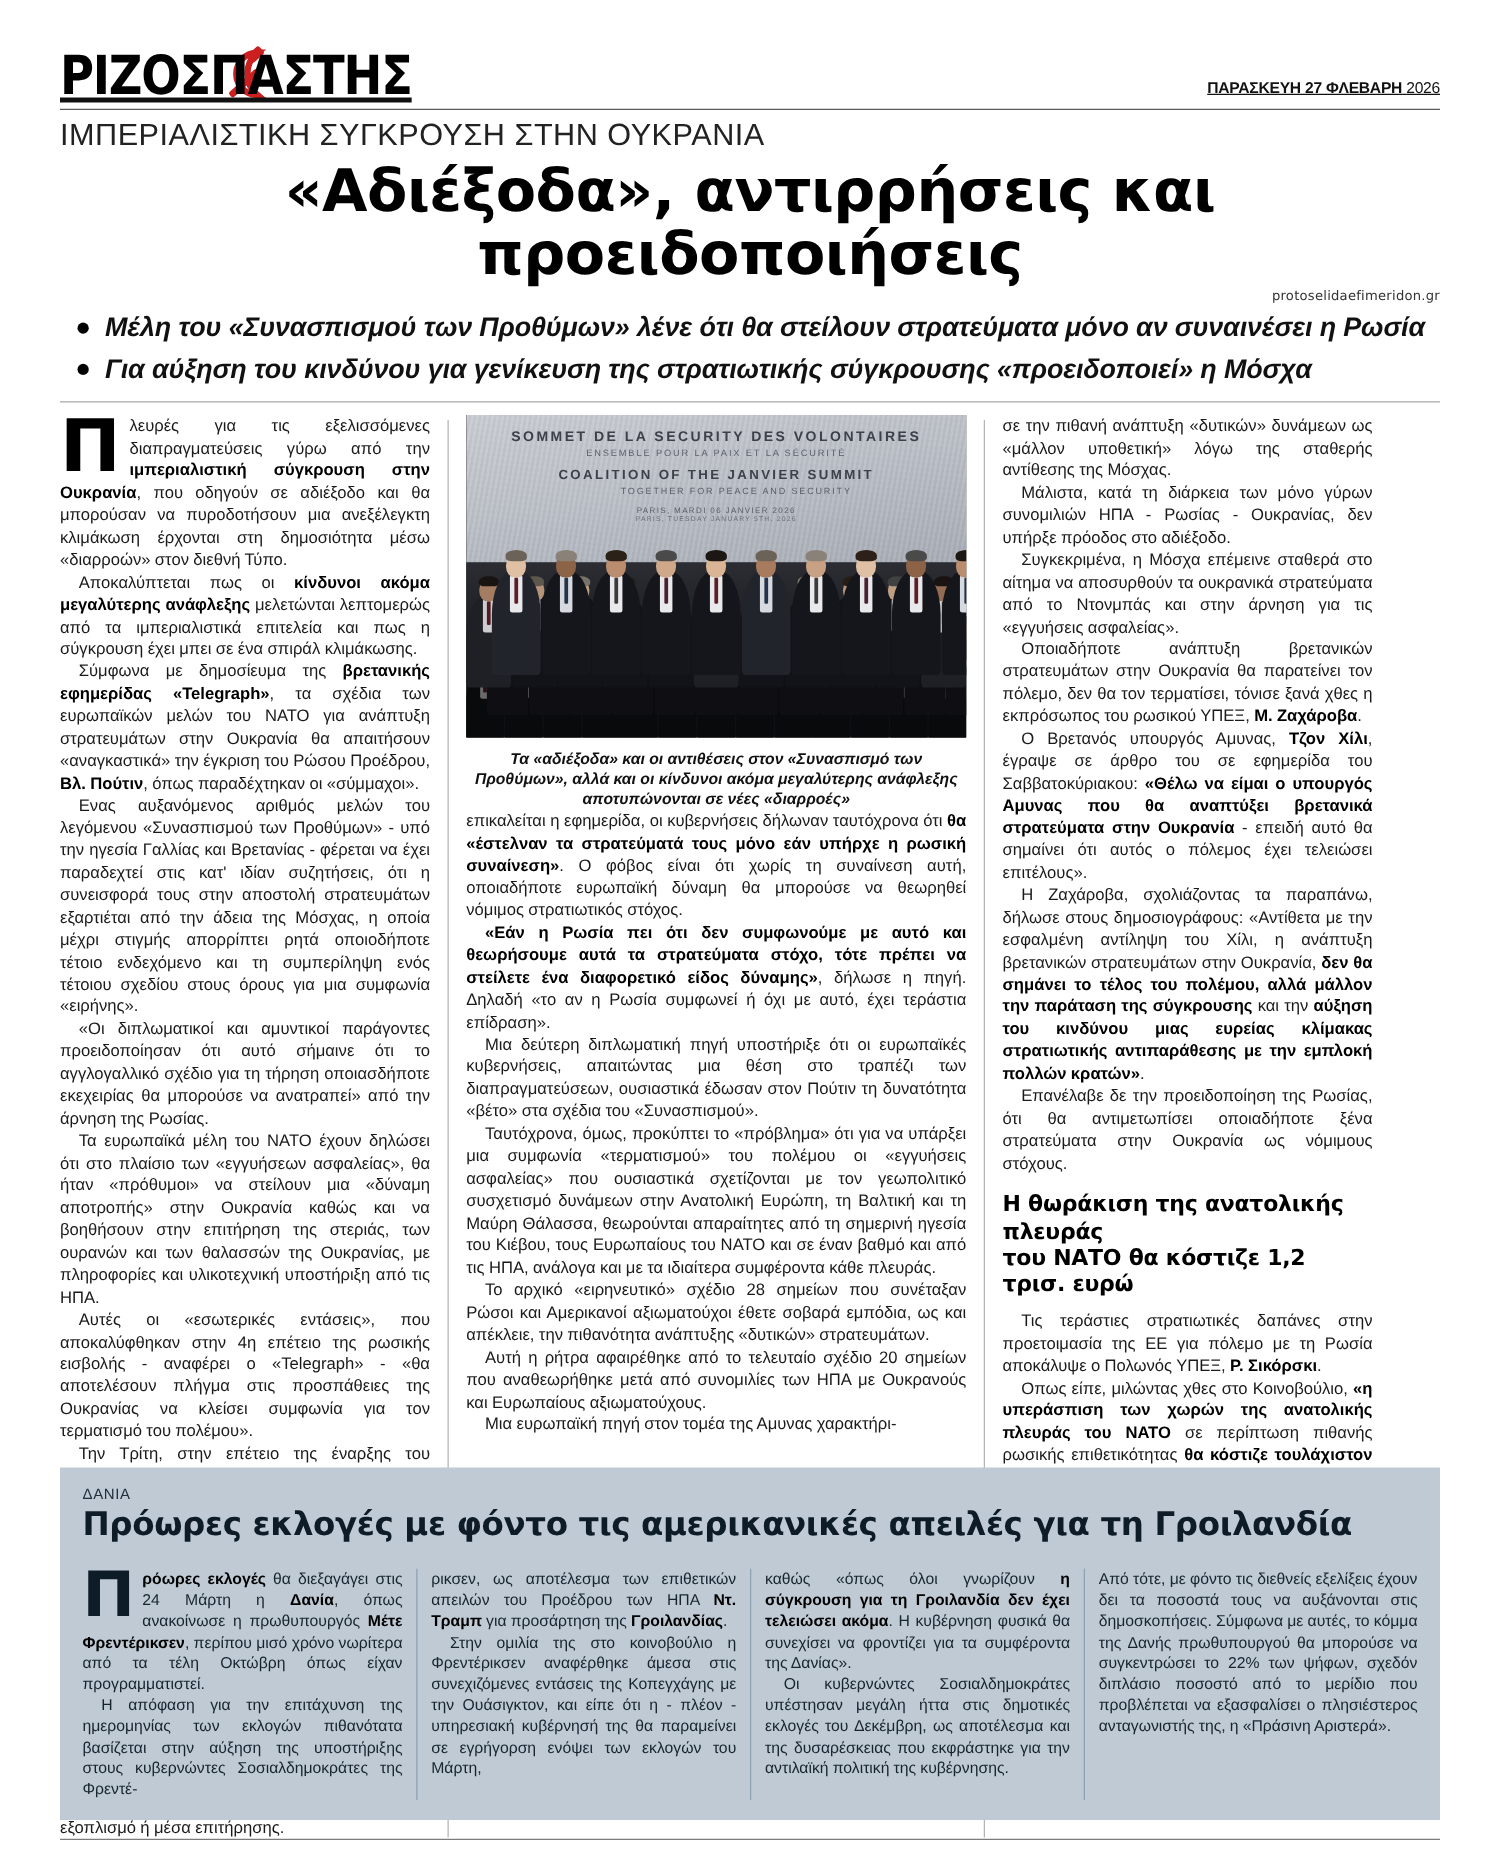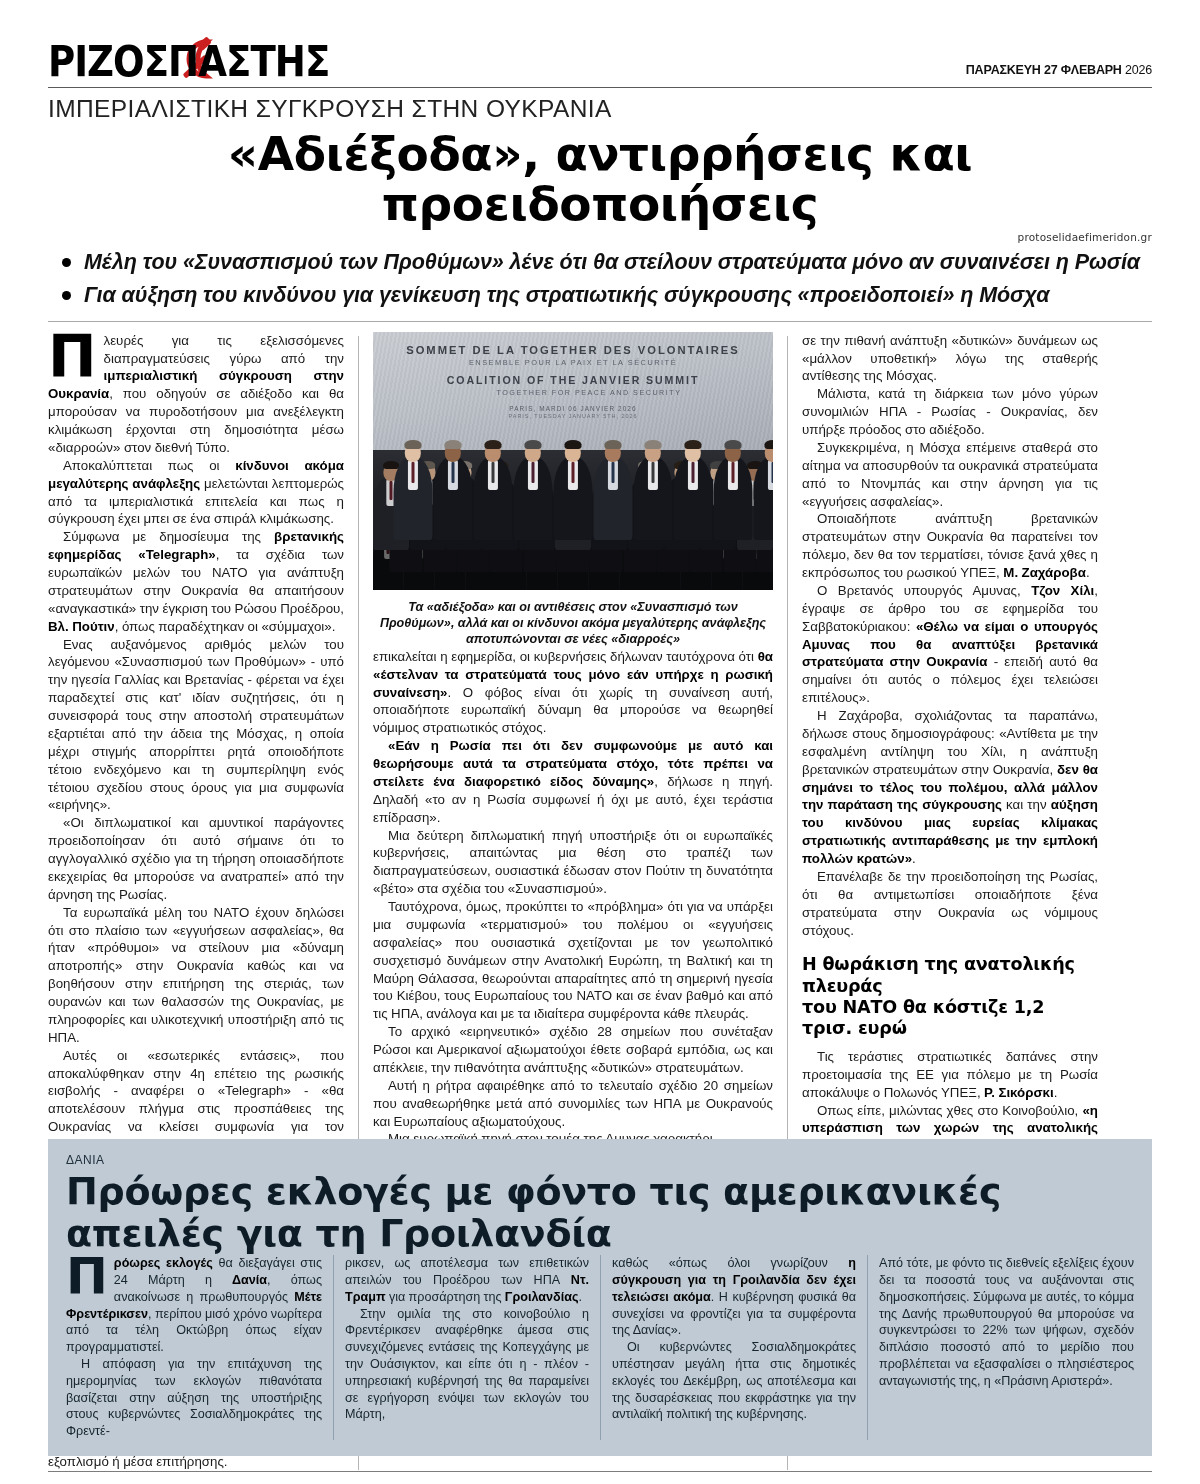--- a/index.html
+++ b/index.html
@@ -8,21 +8,21 @@
     width:1200px;height:1484px;
     font-family:"Liberation Sans","DejaVu Sans",sans-serif;
     color:#111;
     -webkit-font-smoothing:antialiased;
     overflow:hidden;
   }
   .page{position:relative;width:1200px;height:1484px;padding:0;box-sizing:border-box;}
 
   
   .masthead{position:relative;padding:40px 48px 0 48px;}
-  .masthead-row{display:flex;align-items:flex-end;justify-content:space-between;}
+  .masthead-row{display:flex;align-items:flex-end;justify-content:space-between;text-decoration:underline;}
   .logo-wrap{position:relative;display:inline-block;}
   .logo{
     font-family:"DejaVu Sans","Liberation Sans",sans-serif;
     font-weight:bold;font-size:43px;letter-spacing:-1px;
     line-height:1;color:#000;position:relative;z-index:2;
     font-stretch:condensed;
     transform:scaleX(0.96);transform-origin:left bottom;
   }
   .logo-mark{
     position:absolute;left:124px;top:-6px;width:50px;height:50px;z-index:1;
@@ -170,22 +170,22 @@
     position:absolute;left:48px;right:48px;bottom:28px;
     background:#bfcad4;
     padding:14px 18px 16px 18px;
     box-sizing:border-box;
   }
   .bottom-kicker{
     font-size:12px;color:#20303c;letter-spacing:0.5px;margin-bottom:4px;
   }
   .bottom-headline{
     font-family:"DejaVu Sans","Liberation Sans",sans-serif;
-    font-weight:bold;font-size:38px;line-height:1.1;color:#0d1c27;
-    letter-spacing:-0.3px;margin-bottom:0;
+    font-weight:bold;font-size:26px;line-height:1.1;color:#0d1c27;
+    letter-spacing:-0.3px;margin-bottom:20px;
   }
   .bottom-cols{display:flex;}
   .bcol{width:25%;padding:0 11px;box-sizing:border-box;position:relative;}
   .bcol:first-child{padding-left:0;}
   .bcol:last-child{padding-right:0;}
   .bcol + .bcol{border-left:1px solid #8fa0ae;}
   .bottom p.body{font-size:12.6px;line-height:1.335;color:#16242e;}
   .bottom .dropcap{font-size:50px;color:#0d1c27;margin:2px 6px 0 0;}
 
   .footrule{position:absolute;left:48px;right:48px;bottom:12px;border-bottom:1.4px solid #7c7c7c;}
@@ -253,21 +253,21 @@
 
     </div>
 
     <div class="vrule"></div>
 
     <div class="col col2">
       <div class="photo">
         <div class="backdrop"></div>
         <div class="backdrop-noise"></div>
         <div class="bd-text">
-          <div class="bd1">SOMMET DE LA TOGETHER DES VOLONTAIRES</div>
+          <div class="bd1">SOMMET DE LA SECURITY DES VOLONTAIRES</div>
           <div class="bd2">ENSEMBLE POUR LA PAIX ET LA SÉCURITÉ</div>
           <div class="bd3">COALITION OF THE JANVIER SUMMIT</div>
           <div class="bd4">TOGETHER FOR PEACE AND SECURITY</div>
           <div class="bd5">PARIS, MARDI 06 JANVIER 2026</div>
           <div class="bd6">PARIS, TUESDAY JANUARY 5TH, 2026</div>
         </div>
         <div class="floor"></div>
         <div class="crowd" id="crowd">
             <div class="person" style="left: 0.384615px; bottom: -2px; width: 30px; height: 78px; filter: brightness(0.45);">
               <div class="body-s" style="width: 30px; height: 54.6px; background: rgb(21, 22, 27);"></div>

